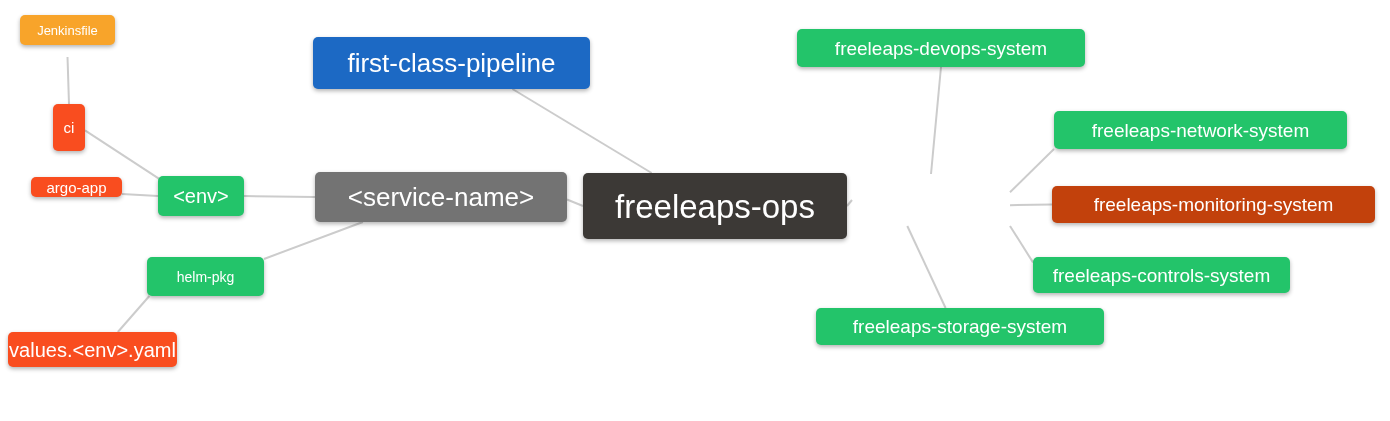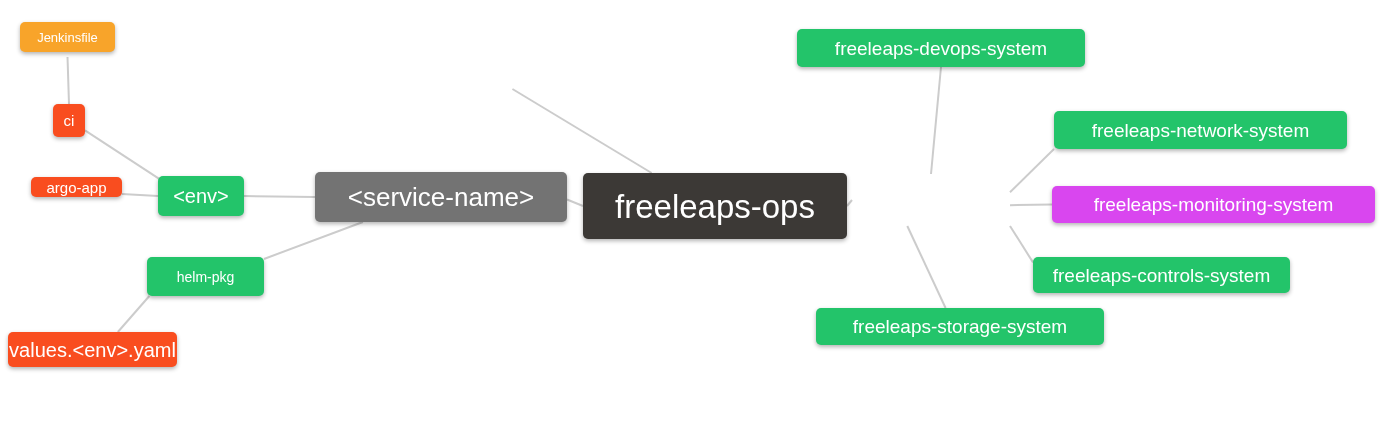--- a/index.html
+++ b/index.html
@@ -50,51 +50,54 @@
       <line x1="512.44" y1="89" x2="651.64" y2="173" stroke="#cccccc" stroke-width="2"></line>
       <line x1="567" y1="199.5" x2="583" y2="206" stroke="#cccccc" stroke-width="2"></line>
       <line x1="847" y1="206" x2="852" y2="200" stroke="#cccccc" stroke-width="2"></line>
       <line x1="931" y1="174" x2="941" y2="67" stroke="#cccccc" stroke-width="2"></line>
       <line x1="1010" y1="192.2" x2="1054" y2="149" stroke="#cccccc" stroke-width="2"></line>
       <line x1="1010" y1="205.2" x2="1052" y2="204.5" stroke="#cccccc" stroke-width="2"></line>
       <line x1="1010" y1="226" x2="1033" y2="262.4" stroke="#cccccc" stroke-width="2"></line>
       <line x1="907.3" y1="226" x2="945.6" y2="308" stroke="#cccccc" stroke-width="2"></line>
     </svg>
 
-<div class="node" style="left: 20px; top: 22px; width: 95px; height: 30px; font-size: 13px; background: rgb(248, 164, 42); color: rgb(255, 255, 255);">
+<div class="node" style="left: 20px; top: 15px; width: 95px; height: 30px; font-size: 13px; background: rgb(248, 164, 42); color: rgb(255, 255, 255);">
       <span>Jenkinsfile</span>
     </div>
-    <div class="node" style="left: 53px; top: 104px; width: 32px; height: 33px; font-size: 15px; background: rgb(249, 77, 31); color: rgb(255, 255, 255);">
+    <div class="node" style="left: 53px; top: 104px; width: 32px; height: 47px; font-size: 15px; background: rgb(249, 77, 31); color: rgb(255, 255, 255);">
       <span>ci</span>
     </div>
     <div class="node" style="left: 31px; top: 177px; width: 91px; height: 20px; font-size: 15px; background: rgb(249, 77, 31); color: rgb(255, 255, 255);">
       <span>argo-app</span>
     </div>
     <div class="node" style="left: 158px; top: 176px; width: 86px; height: 40px; font-size: 20px; background: rgb(35, 196, 106); color: rgb(255, 255, 255);">
       <span>&lt;env&gt;</span>
     </div>
     <div class="node" style="left: 147px; top: 257px; width: 117px; height: 39px; font-size: 14px; background: rgb(35, 196, 106); color: rgb(255, 255, 255);">
       <span>helm-pkg</span>
     </div>
     <div class="node" style="left: 8px; top: 332px; width: 169px; height: 35px; font-size: 20px; background: rgb(249, 77, 31); color: rgb(255, 255, 255);">
       <span>values.&lt;env&gt;.yaml</span>
     </div>
+    <div class="node" style="left: 313px; top: 37px; width: 277px; height: 52px; font-size: 26px; background: rgb(28, 105, 196); color: rgb(255, 255, 255);">
+      <span>first-class-pipeline</span>
+    </div>
     <div class="node" style="left: 315px; top: 172px; width: 252px; height: 50px; font-size: 26px; background: #737373; color: rgb(255, 255, 255);">
       <span>&lt;service-name&gt;</span>
     </div>
     <div class="node" style="left: 583px; top: 173px; width: 264px; height: 66px; font-size: 33px; background: rgb(60, 57, 54); color: rgb(255, 255, 255);">
       <span>freeleaps-ops</span>
     </div>
     <div class="node" style="left: 797px; top: 29px; width: 288px; height: 38px; font-size: 19px; background: rgb(35, 196, 106); color: rgb(255, 255, 255);">
       <span>freeleaps-devops-system</span>
     </div>
     <div class="node" style="left: 1054px; top: 111px; width: 293px; height: 38px; font-size: 19px; background: rgb(35, 196, 106); color: rgb(255, 255, 255);">
       <span>freeleaps-network-system</span>
     </div>
-    <div class="node" style="left: 1052px; top: 186px; width: 323px; height: 37px; font-size: 19px; background: #d946ef; color: rgb(255, 255, 255);">
+    <div class="node" style="left: 1052px; top: 186px; width: 323px; height: 37px; font-size: 19px; background: #c2410c; color: rgb(255, 255, 255);">
       <span>freeleaps-monitoring-system</span>
     </div>
     <div class="node" style="left: 1033px; top: 257px; width: 257px; height: 36px; font-size: 19px; background: rgb(35, 196, 106); color: rgb(255, 255, 255);">
       <span>freeleaps-controls-system</span>
     </div>
     <div class="node" style="left: 816px; top: 308px; width: 288px; height: 37px; font-size: 19px; background: rgb(35, 196, 106); color: rgb(255, 255, 255);">
       <span>freeleaps-storage-system</span>
     </div>
   </div>
 

